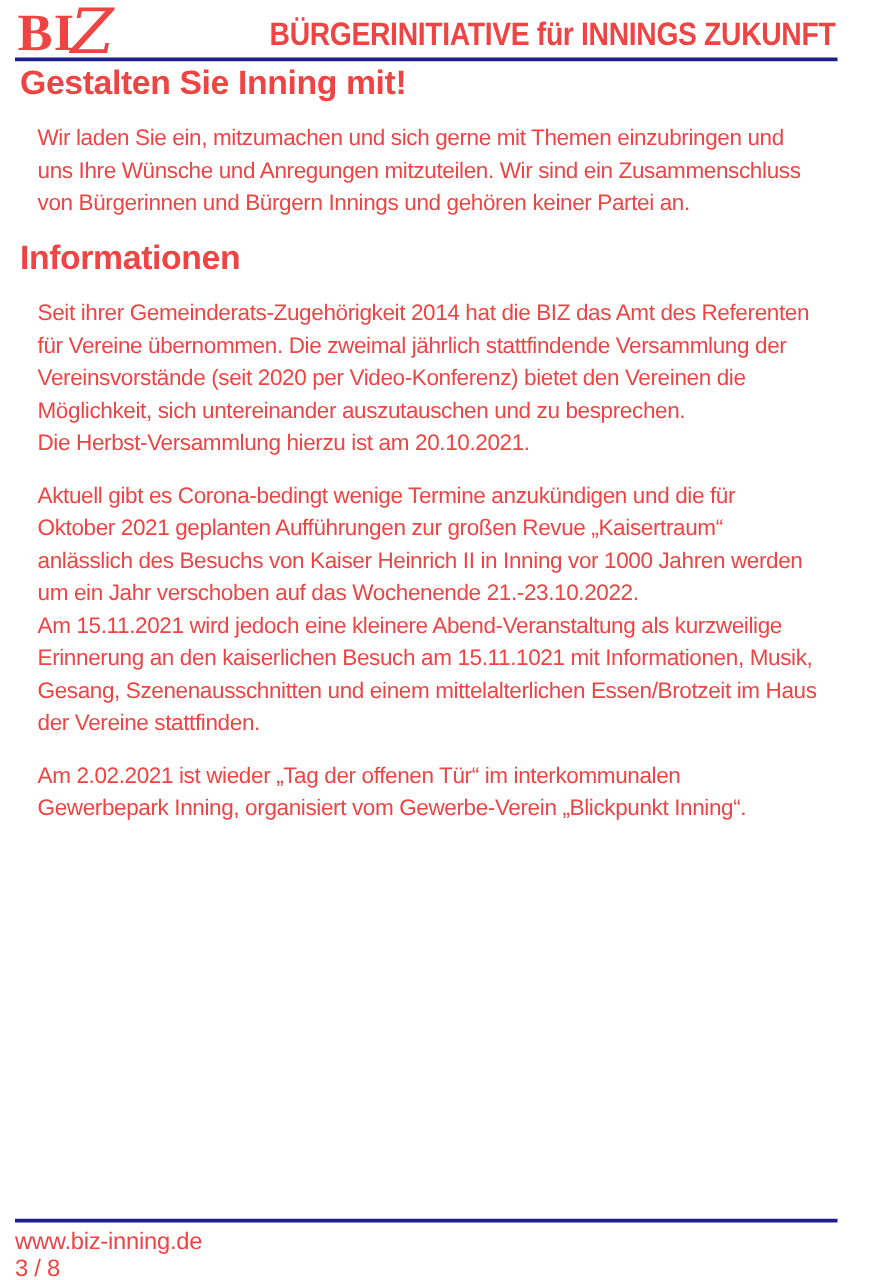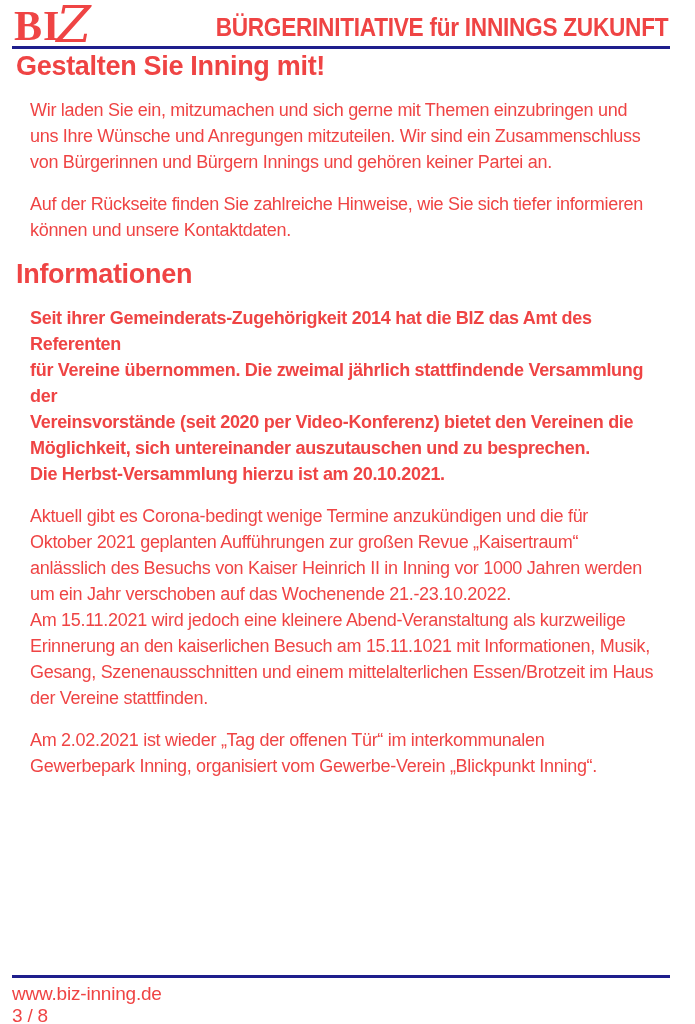--- a/index.html
+++ b/index.html
@@ -74,21 +74,21 @@
     font-size: 18px;
     line-height: 26px;
     letter-spacing: -0.3px;
     margin: 16px;
     max-width: 676px;
     white-space: pre-line;
   }
   .p1 { margin-top: 36px; }
   .p2 { margin-top: 26px; }
   .p3 { margin-top: 20px; }
-  .p4 { margin-top: 26px; font-weight: bold; }
+  .p4 { margin-top: 26px; }
   .p5 { margin-top: 22px; }
   .p6 { margin-top: 16px; }
   
   .footer {
     position: absolute;
     left: 12px;
     right: 12px;
     top: 975px;
     border-top: 3px solid #1e1e8c;
     display: flex;
@@ -112,22 +112,20 @@
     <div class="masthead-title">BÜRGERINITIATIVE für INNINGS ZUKUNFT</div>
   </div>
 
   <div class="content">
 
     <h1 class="section-heading heading-1">Gestalten Sie Inning mit!</h1>
 
     <p class="body-par p1">Wir laden Sie ein, mitzumachen und sich gerne mit Themen einzubringen und
 uns Ihre Wünsche und Anregungen mitzuteilen. Wir sind ein Zusammenschluss
 von Bürgerinnen und Bürgern Innings und gehören keiner Partei an.</p>
-    <p class="body-par p3">Auf der Rückseite finden Sie zahlreiche Hinweise, wie Sie sich tiefer informieren
-können und unsere Kontaktdaten.</p>
 
     <h1 class="section-heading heading-2">Informationen</h1>
 
     <p class="body-par p4">Seit ihrer Gemeinderats-Zugehörigkeit 2014 hat die BIZ das Amt des Referenten
 für Vereine übernommen. Die zweimal jährlich stattfindende Versammlung der
 Vereinsvorstände (seit 2020 per Video-Konferenz) bietet den Vereinen die
 Möglichkeit, sich untereinander auszutauschen und zu besprechen.
 Die Herbst-Versammlung hierzu ist am 20.10.2021.</p>
     <p class="body-par p5">Aktuell gibt es Corona-bedingt wenige Termine anzukündigen und die für
 Oktober 2021 geplanten Aufführungen zur großen Revue „Kaisertraum“

